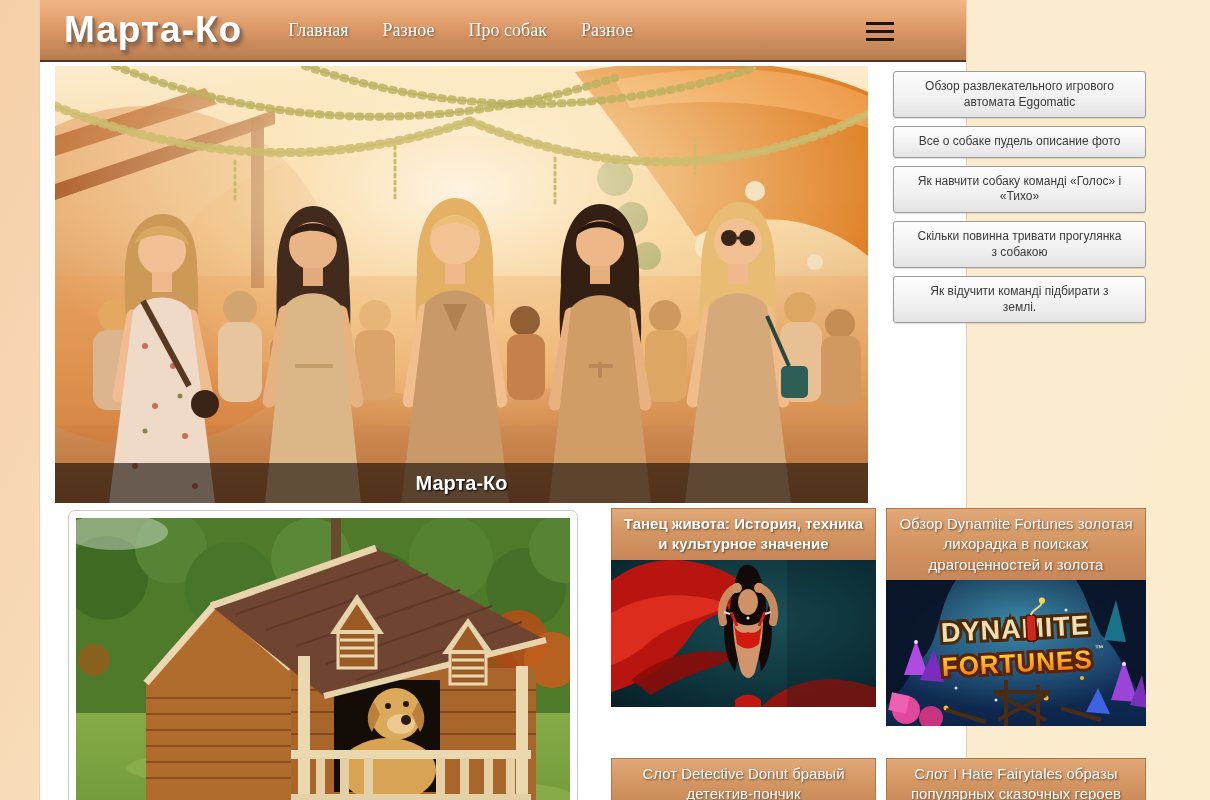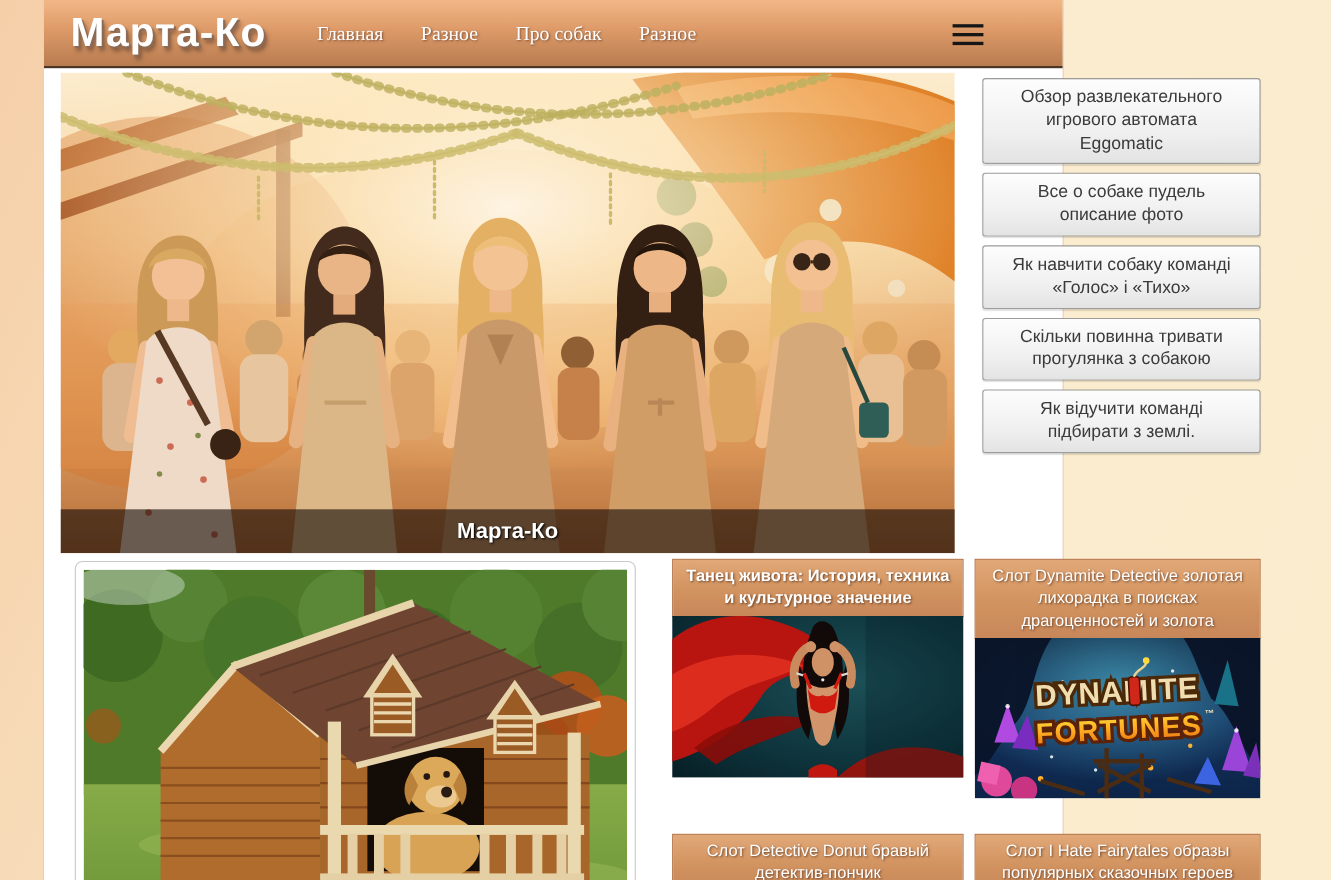--- a/index.html
+++ b/index.html
@@ -40,21 +40,21 @@
     position:absolute; left:0; right:0; bottom:0; height:40px;
     background:rgba(22,13,8,.62); color:#fff; font-size:20px; font-weight:bold;
     display:flex; align-items:center; justify-content:center;
     text-shadow:1px 1px 2px #000;
   }
   
   .sidebar { position:absolute; left:853px; top:71px; width:253px; display:flex; flex-direction:column; gap:8px; }
   .side-btn {
     width:100%; border:1px solid #9c9c9c; border-radius:3px;
     background:linear-gradient(180deg,#fdfdfd 0%,#efefef 65%,#e3e3e3 100%);
-    color:#3a3a3a; font-size:16px; line-height:1.3; text-align:center;
+    color:#3a3a3a; font-size:12px; line-height:1.3; text-align:center;
     padding:7px 20px; cursor:pointer; box-shadow:0 1px 1px rgba(0,0,0,.12);
   }
   
   .card-title {
     position:absolute;
     background:linear-gradient(180deg,#e2a878 0%,#d1935f 55%,#c8875a 100%);
     border:1px solid #b5764a; color:#fff; font-size:15px; line-height:1.35;
     text-align:center; padding:5px 8px; cursor:pointer;
     text-shadow:1px 1px 2px rgba(100,60,35,.9);
   }
@@ -381,21 +381,21 @@
         <path d="M123,64 A10 10 0 0 0 137,72 A10 10 0 0 0 151,64 L148,84 C140,90 134,90 126,84 Z" fill="#d01a10"></path>
         <path d="M126,66 L120,52 M148,66 L154,52" stroke="#d01a10" stroke-width="3"></path>
         <path d="M124,140 C132,133 142,133 150,140 L150,147 L124,147 Z" fill="#c01810"></path>
         <path d="M113,52 l6,2 M160,52 l-6,2" stroke="#d8d8d8" stroke-width="2"></path>
         <circle cx="137" cy="58" r="1.5" fill="#e8e8e8"></circle>
       </g>
       <rect x="176" width="89" height="147" fill="#04181e" opacity="0.25"></rect>
     </svg>
   </div>
 
-  <div class="card-title dynamite-title">Слот Dynamite Detective золотая лихорадка в поисках драгоценностей и золота</div>
+  <div class="card-title dynamite-title">Обзор Dynamite Fortunes золотая лихорадка в поисках драгоценностей и золота</div>
   <div class="card-img dynamite-img">
     <svg width="260" height="146" viewBox="0 0 260 146">
       <defs>
         <linearGradient id="caveG" x1="0" y1="0" x2="0" y2="1">
           <stop offset="0" stop-color="#0a1c36"></stop>
             <stop offset="0.5" stop-color="#14325e"></stop>
             <stop offset="1" stop-color="#0c2448"></stop>
         </linearGradient>
         <radialGradient id="caveGlow" cx="0.5" cy="0.3" r="0.6">
           <stop offset="0" stop-color="#46a0be" stop-opacity="0.8"></stop>

